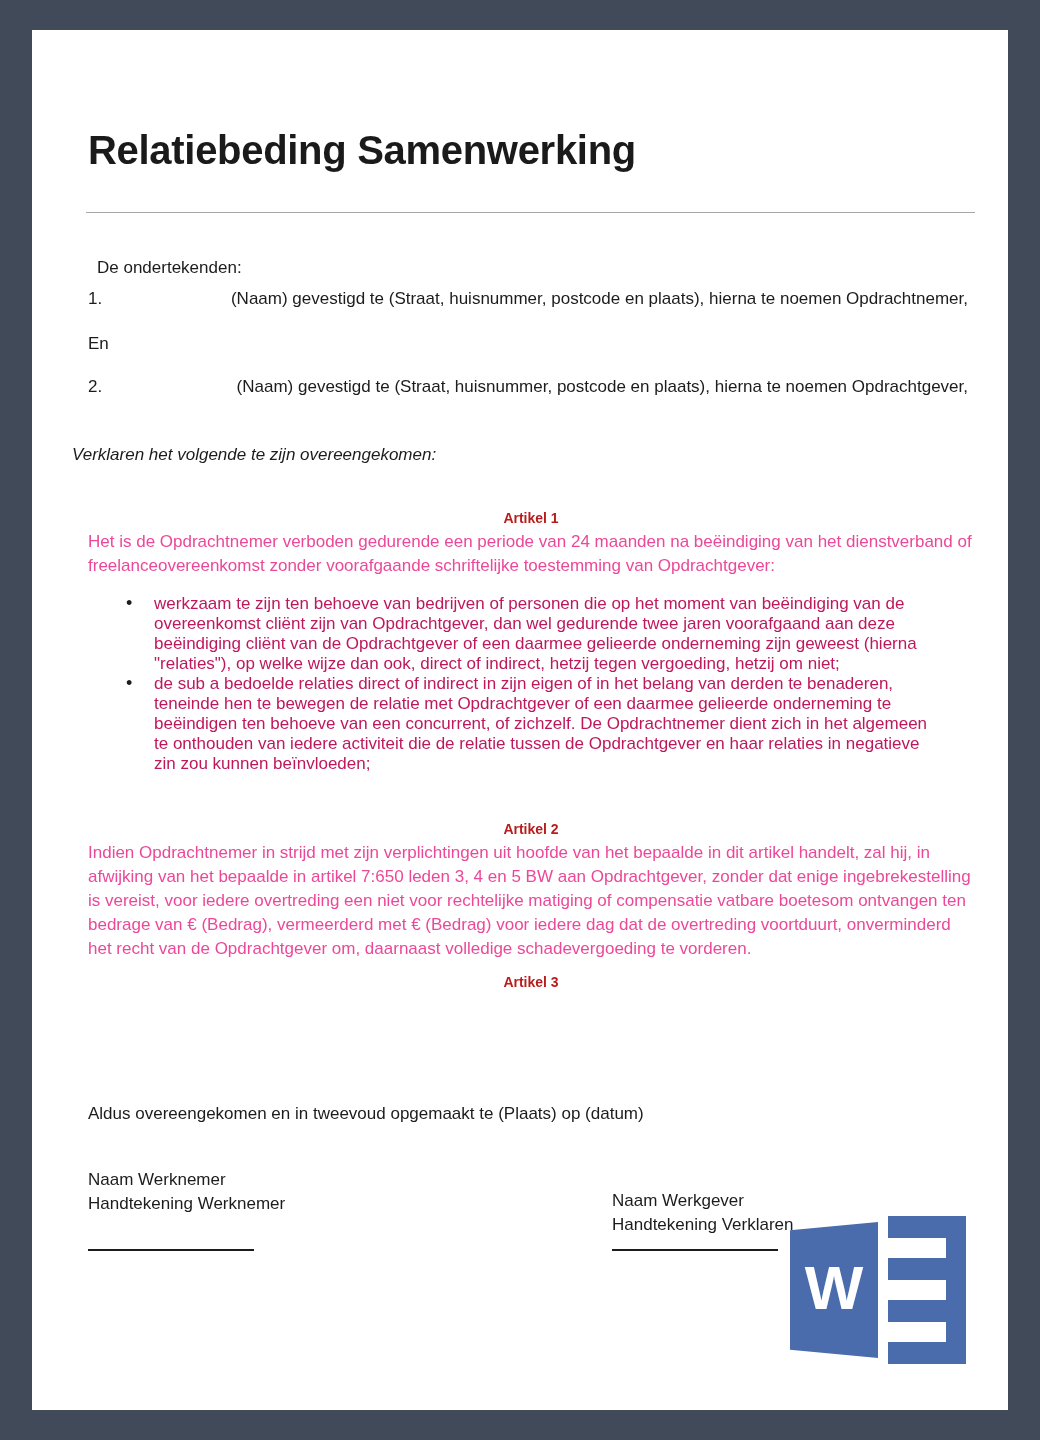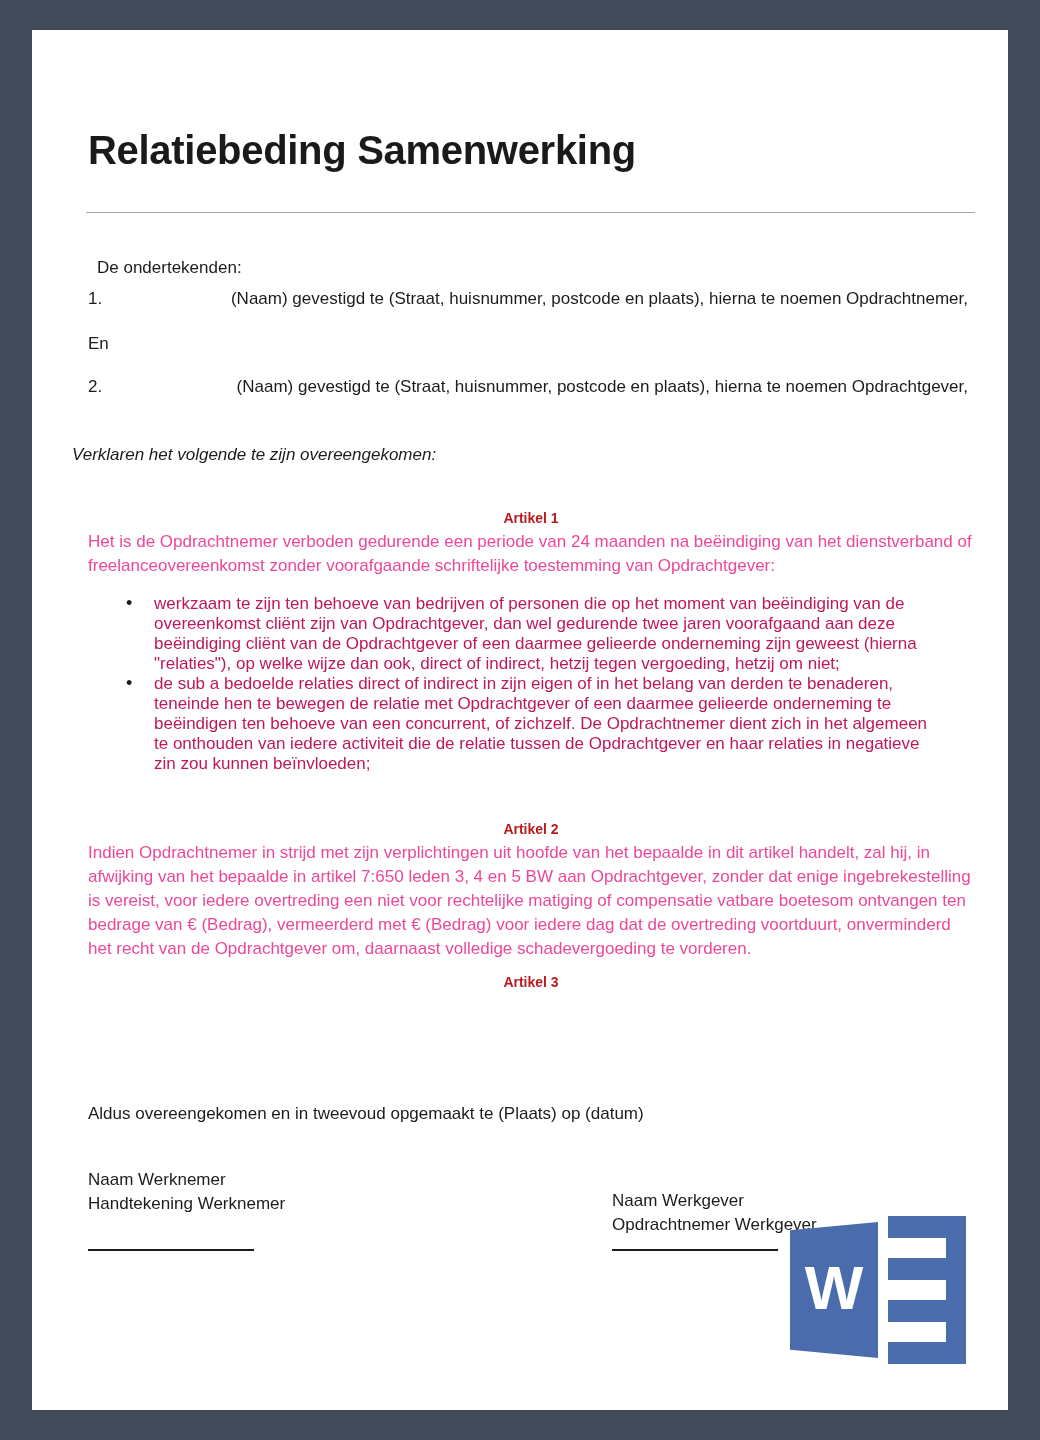--- a/index.html
+++ b/index.html
@@ -270,21 +270,21 @@
 
     <div class="block closing">Aldus overeengekomen en in tweevoud opgemaakt te (Plaats) op (datum)</div>
 
     <div class="sig-row">
       <div class="sig-col sig-left">
         <div>Naam Werknemer</div>
         <div>Handtekening Werknemer</div>
       </div>
       <div class="sig-col sig-right">
         <div>Naam Werkgever</div>
-        <div>Opdrachtnemer Werkgever</div>
+        <div>Handtekening Verklaren</div>
       </div>
     </div>
 
     <div class="sig-line sig-line-left"></div>
     <div class="sig-line sig-line-right"></div>
 
     <div class="word-logo">
       <div class="wl-panel"></div>
       <div class="wl-w">W</div>
       <div class="wl-lines">

